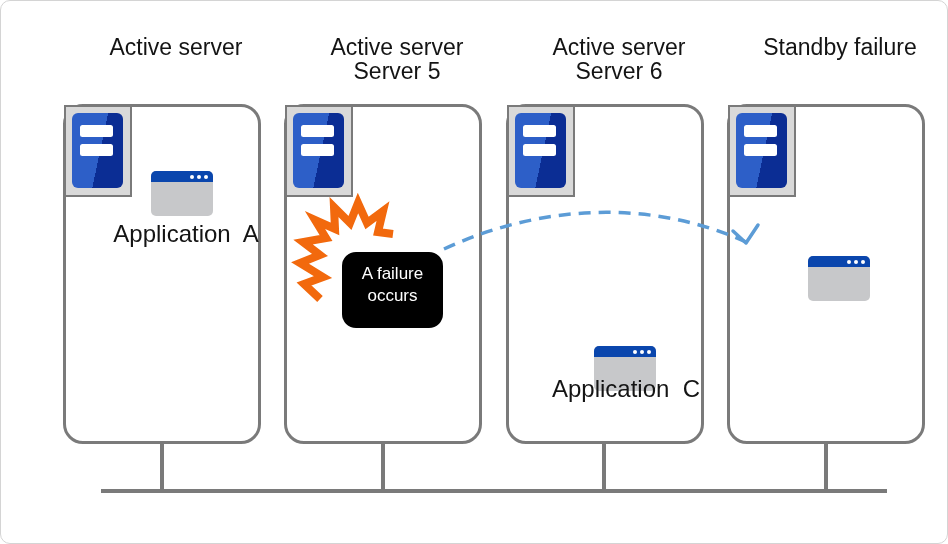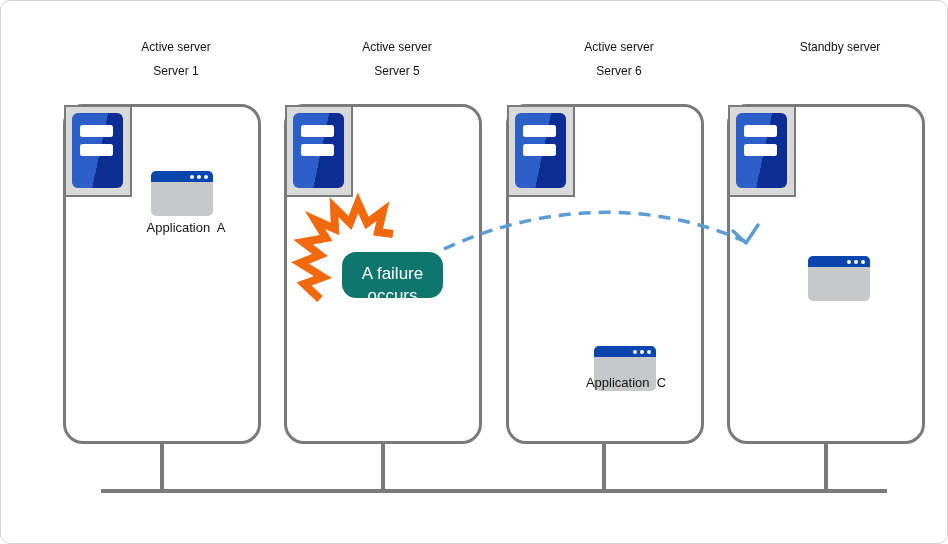--- a/index.html
+++ b/index.html
@@ -1,49 +1,48 @@
 <!DOCTYPE html>
 <html><head>
 <meta charset="utf-8">
 <style>
   html,body{margin:0;padding:0;background:#ffffff;font-family:"Liberation Sans",sans-serif;}
   .canvas{position:relative;width:948px;height:544px;background:#ffffff;
           border:1.5px solid #d4d4d4;border-radius:10px;box-sizing:border-box;overflow:hidden;}
   .col{position:absolute;top:0;width:198px;height:544px;}
   .title{position:absolute;top:34px;left:14px;width:198px;text-align:center;
-         font-size:12px;line-height:24px;color:#141414;}
+         font-size:23px;line-height:24px;color:#141414;}
   .server-box{position:absolute;top:103px;left:0;width:198px;height:340px;
           border:3px solid #7a7a7a;border-radius:20px;background:#ffffff;box-sizing:border-box;}
   .icon-frame{position:absolute;top:104px;left:1px;width:68px;height:92px;
           background:#d9d9d9;border:2.5px solid #7a7a7a;box-sizing:border-box;}
   .tower{position:absolute;top:6px;left:6px;width:51px;height:75px;border-radius:6px;
           background:linear-gradient(102deg,#2d5fc8 0 54%,#0b2d94 54%);}
   .tower-bar{position:absolute;left:8px;width:33px;height:12px;background:#ffffff;border-radius:2.5px;}
   .bar1{top:12px;} .bar2{top:31px;}
   .app-window{position:absolute;width:62px;height:45px;border-radius:5px;background:#c7c8ca;overflow:hidden;}
   .app-titlebar{position:absolute;top:0;left:0;right:0;height:11px;background:#0a46ad;}
   .app-dots{position:absolute;top:4px;right:5px;display:flex;gap:3px;}
   .app-dots i{width:4px;height:4px;border-radius:50%;background:#ffffff;}
-  .app-label{position:absolute;width:152px;text-align:center;font-size:13px;color:#141414;white-space:pre;}
-  .failure-box{position:absolute;top:251px;left:58px;width:101px;height:46px;border-radius:14px;
-          background:#0f766e;color:#ffffff;font-size:17px;line-height:22px;
+  .app-label{position:absolute;width:152px;text-align:center;font-size:24px;color:#141414;white-space:pre;}
+  .failure-box{position:absolute;top:251px;left:58px;width:101px;height:76px;border-radius:14px;
+          background:#000000;color:#ffffff;font-size:17px;line-height:22px;
           text-align:center;box-sizing:border-box;padding-top:11px;}
   .connector{position:absolute;width:4px;background:#7a7a7a;top:443px;height:47px;}
   .bus{position:absolute;left:100px;top:488px;width:786px;height:4px;background:#7a7a7a;}
   .overlay{position:absolute;left:0;top:0;pointer-events:none;}
 </style>
 </head>
 <body>
 
 <div class="canvas">
 
   <div class="col" style="left:62px">
     <div class="title">
       <div>Active server</div>
-      <div>Server 1</div>
     </div>
     <div class="server-box"></div>
     <div class="icon-frame">
       <div class="tower">
         <div class="tower-bar bar1"></div>
         <div class="tower-bar bar2"></div>
       </div>
     </div>
     <div class="app-window" style="left:88px;top:170px">
       <div class="app-titlebar"></div>
@@ -89,21 +88,21 @@
           <i></i>
           <i></i>
           <i></i>
         </div>
     </div>
     <div class="app-label" style="left:44px;top:374px">Application  C</div>
   </div>
 
   <div class="col" style="left:726px">
     <div class="title">
-      <div>Standby server</div>
+      <div>Standby failure</div>
     </div>
     <div class="server-box"></div>
     <div class="icon-frame">
       <div class="tower">
         <div class="tower-bar bar1"></div>
         <div class="tower-bar bar2"></div>
       </div>
     </div>
     <div class="app-window" style="left:81px;top:255px">
       <div class="app-titlebar"></div>

